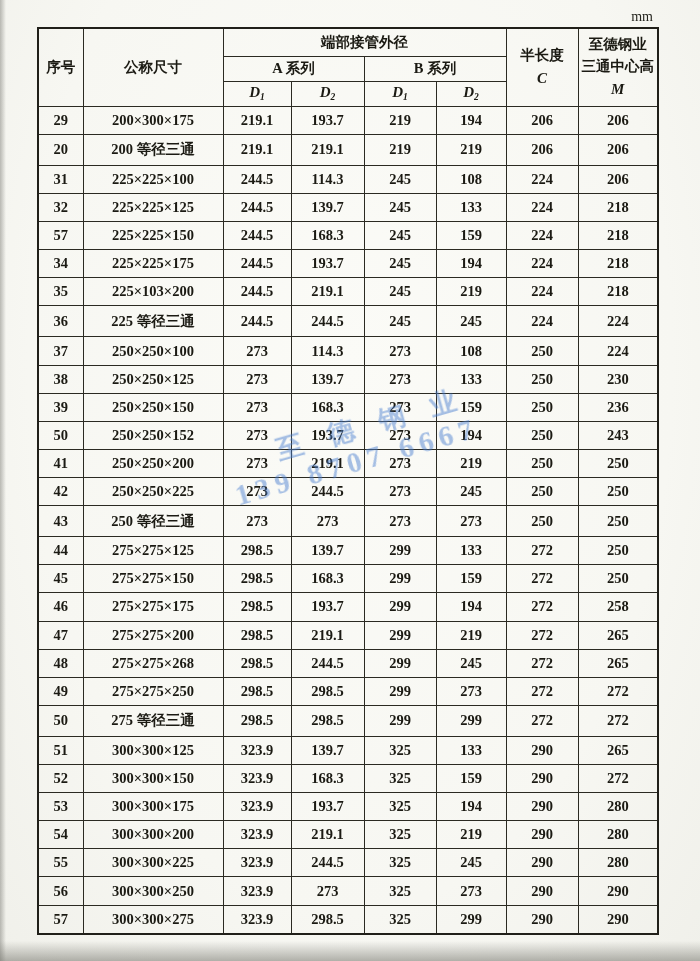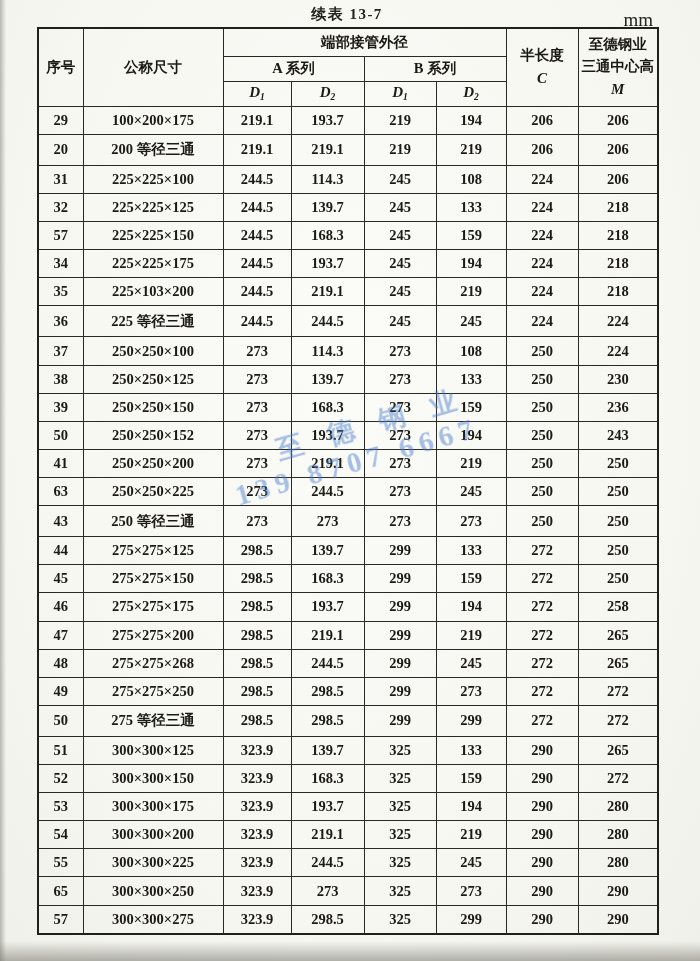--- a/index.html
+++ b/index.html
@@ -26,21 +26,21 @@
     background: linear-gradient(to bottom, rgba(125,125,117,0), rgba(118,118,110,0.55));
     z-index: 8; pointer-events: none;
   }
   .page-title {
     position: absolute; top: 5px; left: 37px; width: 620px;
     text-align: center; font-size: 15px; font-weight: 600;
     letter-spacing: 1.5px; color: #24241e;
   }
   .unit-label {
     position: absolute; top: 9px; right: 47px;
-    font-size: 19px; color: #24241e; text-align: center;
+    font-size: 14px; color: #24241e; text-align: center;
   }
   table.dim-table {
     position: absolute; top: 27px; left: 37px;
     width: 620px; height: 908px;
     border-collapse: collapse; table-layout: fixed;
     border: 2.5px solid #201f19;
   }
   .dim-table th, .dim-table td {
     border: 1.6px solid #2b2a22;
     text-align: center; vertical-align: middle;
@@ -75,21 +75,20 @@
   .watermark-line2 {
     font-size: 29px; font-weight: 600; letter-spacing: 6px;
     margin-top: -2px; white-space: nowrap;
   }
 </style>
 </head>
 <body>
 
 <div class="page">
 
-  <div class="page-title">续表 13-7</div>
   <div class="unit-label">mm</div>
 
   <table class="dim-table">
     <colgroup>
       <col style="width:45px">
       <col style="width:140px">
       <col style="width:68px">
       <col style="width:73px">
       <col style="width:72px">
       <col style="width:70px">
@@ -122,21 +121,21 @@
       <tr class="hdr-r3">
         <th><span class="sym">D</span><sub>1</sub></th>
         <th><span class="sym">D</span><sub>2</sub></th>
         <th><span class="sym">D</span><sub>1</sub></th>
         <th><span class="sym">D</span><sub>2</sub></th>
       </tr>
     </thead>
     <tbody>
         <tr class="data-row">
     <td>29</td>
-    <td>100×200×175</td>
+    <td>200×300×175</td>
     <td>219.1</td>
     <td>193.7</td>
     <td>219</td>
     <td>194</td>
     <td>206</td>
     <td>206</td>
   </tr>
         <tr class="data-row">
     <td>20</td>
     <td>200 等径三通</td>
@@ -251,21 +250,21 @@
     <td>41</td>
     <td>250×250×200</td>
     <td>273</td>
     <td>219.1</td>
     <td>273</td>
     <td>219</td>
     <td>250</td>
     <td>250</td>
   </tr>
         <tr class="data-row">
-    <td>63</td>
+    <td>42</td>
     <td>250×250×225</td>
     <td>273</td>
     <td>244.5</td>
     <td>273</td>
     <td>245</td>
     <td>250</td>
     <td>250</td>
   </tr>
         <tr class="data-row">
     <td>43</td>
@@ -391,21 +390,21 @@
     <td>55</td>
     <td>300×300×225</td>
     <td>323.9</td>
     <td>244.5</td>
     <td>325</td>
     <td>245</td>
     <td>290</td>
     <td>280</td>
   </tr>
         <tr class="data-row">
-    <td>65</td>
+    <td>56</td>
     <td>300×300×250</td>
     <td>323.9</td>
     <td>273</td>
     <td>325</td>
     <td>273</td>
     <td>290</td>
     <td>290</td>
   </tr>
         <tr class="data-row">
     <td>57</td>

